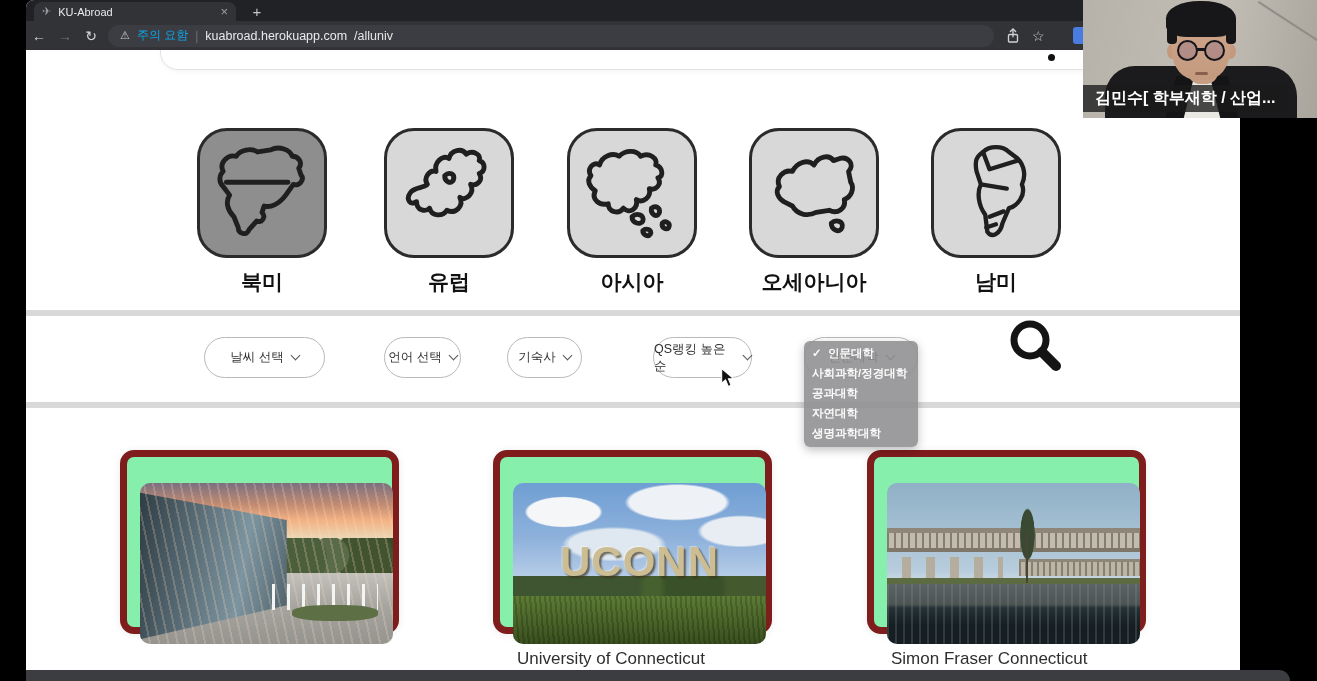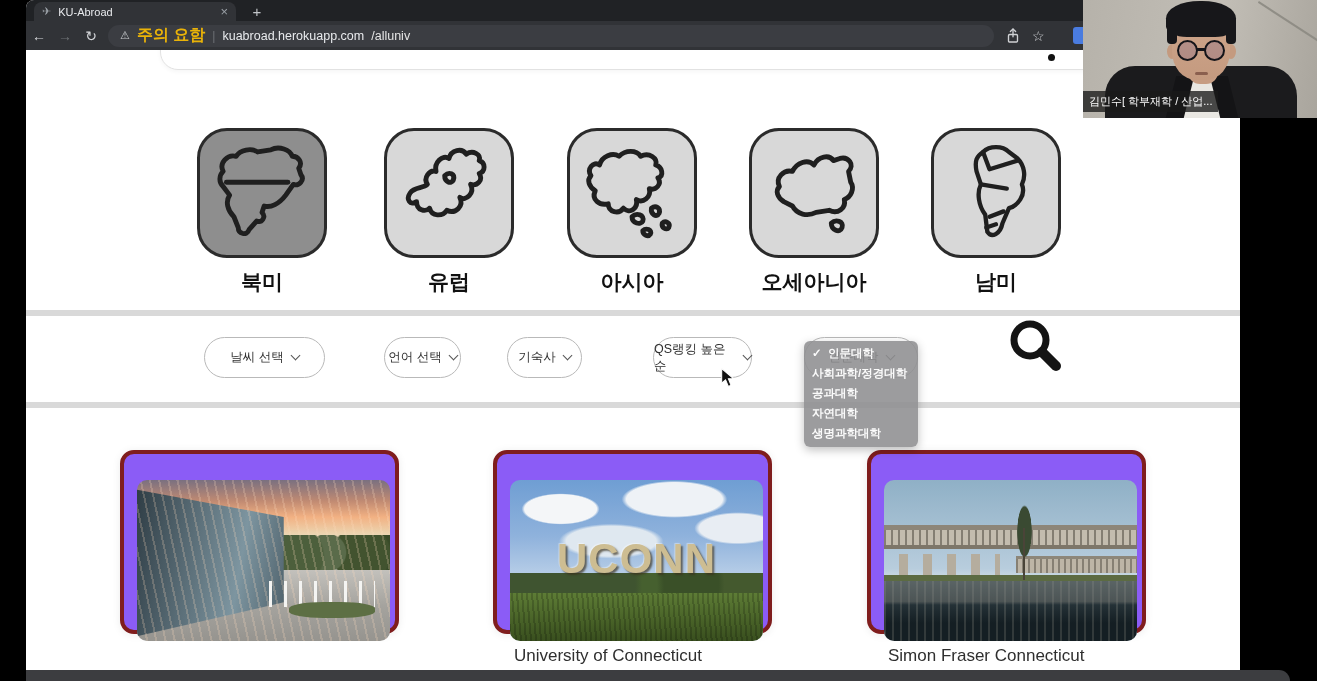--- a/index.html
+++ b/index.html
@@ -20,21 +20,21 @@
   .newtab { position:absolute; left:222px; top:3px; color:#c3c6ca; font-size:15px; line-height:17px; width:18px; text-align:center; }
 
   .toolbar { position:absolute; left:0; top:21px; width:100%; height:29px; background:#313337;
              display:flex; align-items:center; }
   .nav-ico { font-size:14px; line-height:1; width:26px; text-align:center; }
   .ico-back,.ico-reload { color:#d5d7da; }
   .ico-fwd { color:#6e7175; }
   .urlbar { margin-left:4px; width:886px; height:22px; background:#3b3d42; border-radius:11px;
             display:flex; align-items:center; padding:0 12px; gap:7px; }
   .warn-ico { color:#c7cacd; font-size:11px; }
-  .warn-text { color:#eab308; font-size:16px;font-weight:bold; }
+  .warn-text { color:#0ea5e9; font-size:12px; }
   .url-sep { color:#6e7175; font-size:12px; }
   .url-host { color:#e8eaed; font-size:12.5px; }
   .url-path { color:#e5e5e5; font-size:12.5px; }
   .tb-right { display:flex; align-items:center; gap:10px; margin-left:10px; }
   .share-ico svg { display:block; }
   .star-ico { color:#cfd1d4; font-size:14px; }
   .profile-chip { position:absolute; left:1047px; top:27px; width:14px; height:17px; background:#4a7ce0; border-radius:3px; }
 
   
   .page { position:absolute; left:0; top:50px; width:1214px; height:620px; background:#fff; overflow:hidden; }
@@ -63,22 +63,22 @@
   .menu { position:absolute; left:778px; top:291px; width:114px; height:106px;
           background:rgba(142,142,145,0.88); border-radius:6px; box-shadow:0 3px 10px rgba(0,0,0,0.25);
           display:flex; flex-direction:column; justify-content:space-around; padding:3px 0; z-index:5; }
   .menu-item { display:flex; align-items:center; gap:5px; padding-left:8px; color:#fbfbfb;
                font-size:11.5px; font-weight:600; line-height:1; cursor:pointer; white-space:nowrap; }
   .menu-item .chk { width:11px; display:inline-block; }
   .menu-item.nochk { }
 
   .cursor { position:absolute; left:694px; top:318px; z-index:9; }
 
-  .card { position:absolute; top:400px; width:279px; height:184px; background:#8b5cf6;
-          border:4px solid #7f1d1d; border-radius:14px; box-shadow:0 1px 8px rgba(0,0,0,0.08); }
+  .card { position:absolute; top:400px; width:279px; height:184px; background:#86efac;
+          border:7px solid #7f1d1d; border-radius:14px; box-shadow:0 1px 8px rgba(0,0,0,0.08); }
   .card-img { position:absolute; left:13px; top:26px; width:253px; height:161px; border-radius:10px;
               overflow:hidden; }
   .card-title { position:absolute; left:17px; top:192px; font-size:17px; color:#2f2f2f; }
 
   
   .art-ubc { position:absolute; inset:0;
     background:linear-gradient(180deg,#7a7080 0%,#c08a72 13%,#f2b183 23%,#ecd3ae 33%,#dfe0d9 42%,#c8c6c1 52%,#a5a39e 78%,#96948f 100%); }
   .ubc-trees { position:absolute; left:55%; top:34%; width:45%; height:22%;
     background:radial-gradient(circle at 15% 60%, #4c5f3c 0 30%, transparent 32%),
                radial-gradient(circle at 45% 50%, #5a6b4a 0 28%, transparent 30%),
@@ -165,21 +165,21 @@
     border-radius:48% 48% 30% 30%; }
   .cam-hair-l { position:absolute; left:84px; top:26px; width:10px; height:18px; background:#17171a; border-radius:0 0 4px 4px; }
   .cam-hair-r { position:absolute; left:143px; top:26px; width:10px; height:18px; background:#17171a; border-radius:0 0 4px 4px; }
   .cam-glass-l { position:absolute; left:94px; top:40px; width:21px; height:21px; border:2.5px solid #15151a;
     border-radius:50%; background:rgba(90,70,140,0.20); }
   .cam-glass-r { position:absolute; left:121px; top:40px; width:21px; height:21px; border:2.5px solid #15151a;
     border-radius:50%; background:rgba(90,70,140,0.20); }
   .cam-bridge { position:absolute; left:114px; top:48px; width:8px; height:2.5px; background:#15151a; }
   .cam-mouth { position:absolute; left:112px; top:72px; width:13px; height:3px; background:#8a5f4e; border-radius:2px; }
   .cam-caption { position:absolute; left:0; bottom:6px; background:rgba(25,25,25,0.78); color:#fff;
-    font-size:11px; font-weight:normal; padding:3px 6px; white-space:nowrap; }
+    font-size:16px; font-weight:bold; padding:3px 12px; white-space:nowrap; }
 </style>
 </head>
 <body>
 
 <div class="stage">
 
   <div class="screen">
 
     <div class="tabstrip">
       <div class="tab">

